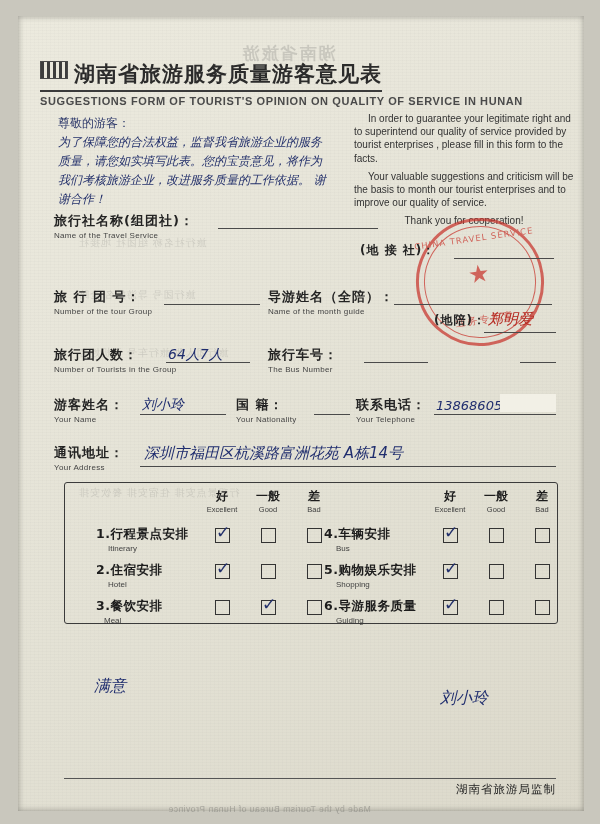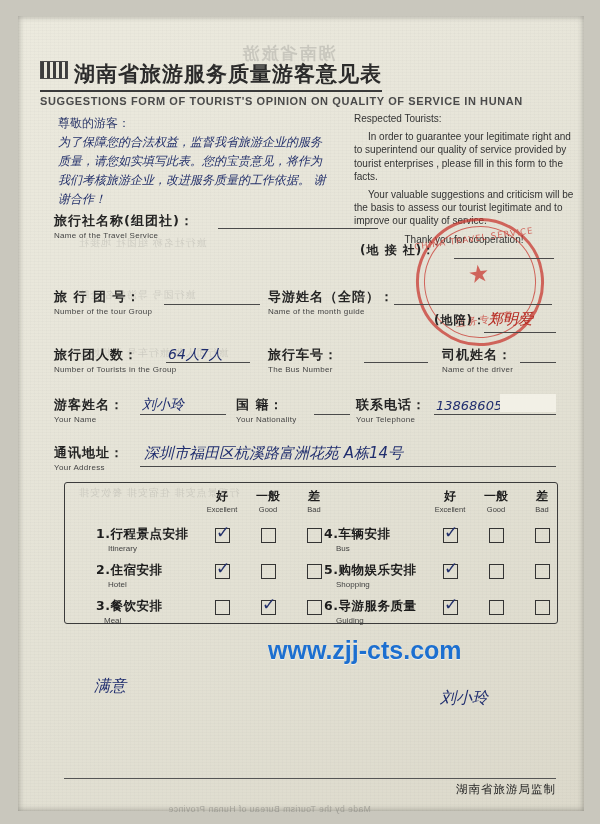--- a/index.html
+++ b/index.html
@@ -355,23 +355,22 @@
       <div class="title-en">SUGGESTIONS FORM OF TOURIST'S OPINION ON QUALITY OF SERVICE IN HUNAN</div>
     </div>
 
     <div class="greet-cn">
       <div>尊敬的游客：</div>
       <div class="hand" style="font-size:12px;line-height:19px;">为了保障您的合法权益，监督我省旅游企业的服务质量，请您如实填写此表。您的宝贵意见，将作为我们考核旅游企业，改进服务质量的工作依据。
 谢谢合作！</div>
     </div>
 
     <div class="greet-en">
-      <p>Respected Tourists:</p>
       <p class="ind">In order to guarantee your legitimate right and to superintend our quality of service provided by tourist enterprises , please fill in this form to the facts.</p>
-      <p class="ind">Your valuable suggestions and criticism will be the basis to assess our tourist legitimate and to improve our quality of service.</p>
+      <p class="ind">Your valuable suggestions and criticism will be the basis to month our tourist enterprises and to improve our quality of service.</p>
       <p style="text-align:center;">Thank you for cooperation!</p>
     </div>
 
     <div class="stamp">
       <div class="stamp-top">CHINA TRAVEL SERVICE</div>
       <div class="stamp-star">★</div>
       <div class="stamp-bottom">业务专用章</div>
     </div>
 
     <div class="frow" style="left:36px; top:196px;">
@@ -408,24 +407,20 @@
     </div>
     <div class="uline" style="left:148px; top:346px; width:84px;"></div>
     <div class="fill" style="left:150px; top:330px;">64人7人</div>
 
     <div class="frow" style="left:250px; top:330px;">
       <div class="lab-cn">旅行车号：</div>
       <div class="lab-en">The  Bus  Number</div>
     </div>
     <div class="uline" style="left:346px; top:346px; width:64px;"></div>
 
-    <div class="frow" style="left:424px; top:330px;">
-      <div class="lab-cn">司机姓名：</div>
-      <div class="lab-en">Name of the driver</div>
-    </div>
     <div class="uline" style="left:502px; top:346px; width:36px;"></div>
 
     <div class="frow" style="left:36px; top:380px;">
       <div class="lab-cn">游客姓名：</div>
       <div class="lab-en">Your     Name</div>
     </div>
     <div class="uline" style="left:122px; top:398px; width:86px;"></div>
     <div class="fill" style="left:124px; top:380px;">刘小玲</div>
 
     <div class="frow" style="left:218px; top:380px;">
@@ -530,19 +525,18 @@
 
     <div class="chk" style="left:425px; top:584px;"></div>
     <div class="tick" style="left:426px; top:582px;">✓</div>
     <div class="chk" style="left:471px; top:584px;"></div>
     <div class="chk" style="left:517px; top:584px;"></div>
 
 
     <div class="sig" style="left:76px; top:660px; font-size:16px;">满意</div>
     <div class="sig" style="left:422px; top:672px; font-size:16px;">刘小玲</div>
 
-    <div class="watermark">www.zjj-cts.com</div>
 
     <div class="footer-rule"></div>
     <div class="footer-cn">湖南省旅游局监制</div>
     <div class="footer-ghost">Made by the Tourism Bureau of Hunan Province</div>
   </div>
 </div>
 
 </body></html>

